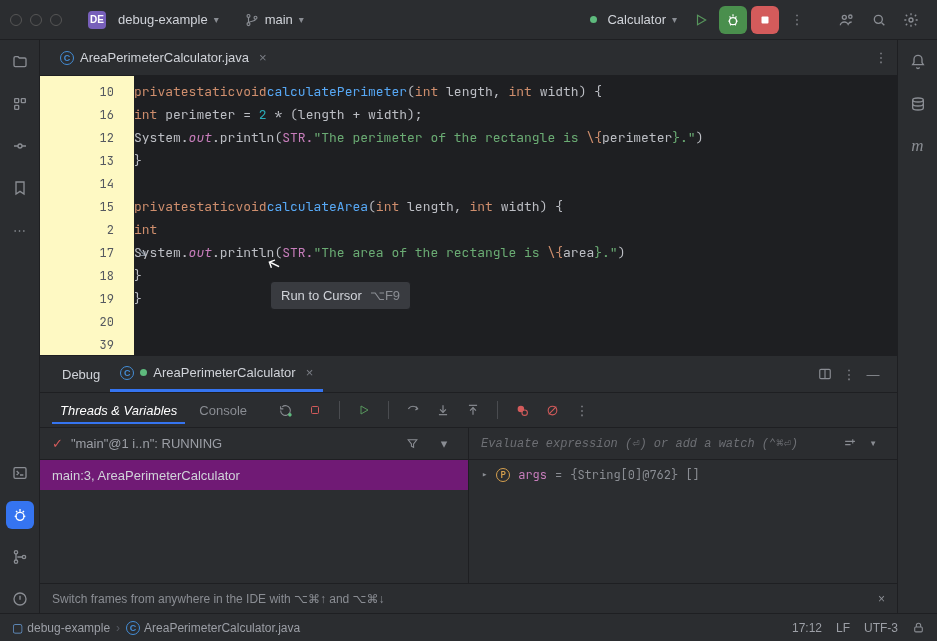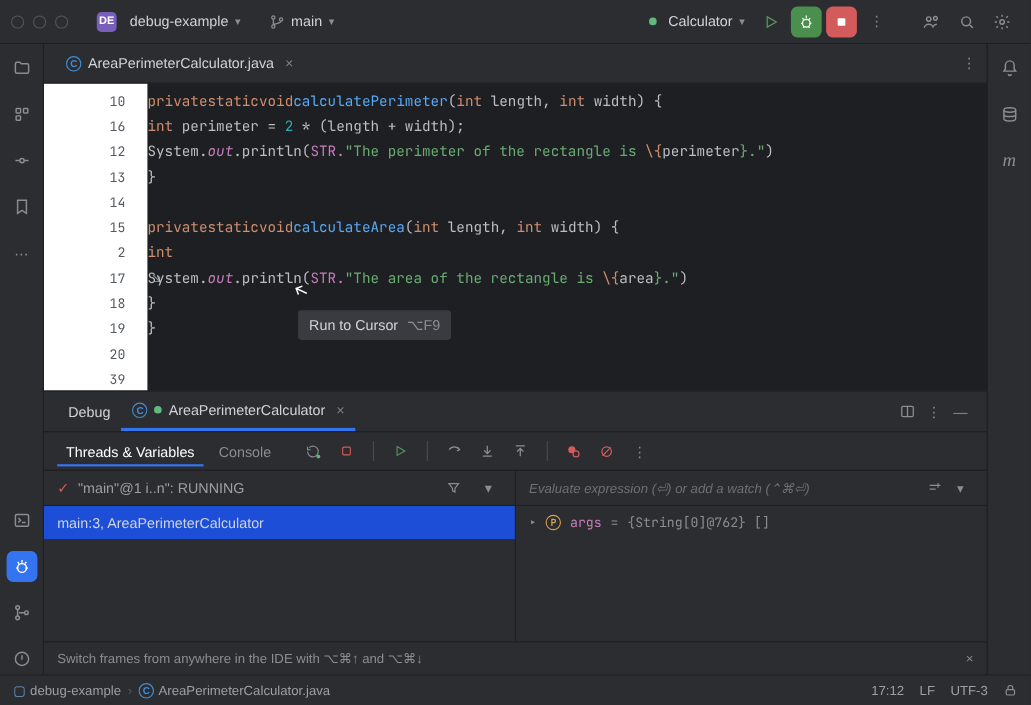--- a/index.html
+++ b/index.html
@@ -74,21 +74,21 @@
     display: inline-flex; align-items:center; justify-content:center;
     font-size: 9px; color: #448dd6; font-weight:600;
   }
   .close-x { color: #7b7e85; cursor: pointer; margin-left: 4px; }
   .editor-area {
     flex: 1; display: flex; background: #1e1f22; overflow: hidden;
     position: relative; font-family: "JetBrains Mono", ui-monospace, Menlo, Consolas, monospace;
     font-size: 13px;
   }
   .gutter {
-    width: 94px; background: #ffffff;
+    width: 94px; background: #fef9c3;
     padding-top: 4px;
   }
   .gutter-row {
     height: 23px; display: flex; align-items: center;
     justify-content: flex-end; padding-right: 20px;
     color: #555960; font-size: 12px;
     position: relative;
   }
   .gutter-row .run-cursor-arrow {
     position: absolute; right: -12px;
@@ -131,39 +131,39 @@
     padding: 6px 10px; border-bottom: 3px solid #3574f0;
     height: 100%; color:#d0d3d9;
   }
   .debug-session-dot { width:7px;height:7px;border-radius:50%;background:#5eba7d;display:inline-block;}
   .debug-subtabs {
     height: 36px; display:flex; align-items:center; gap: 6px;
     border-top: 1px solid #1e1f22; border-bottom: 1px solid #1e1f22;
     padding: 0 12px;
   }
   .subtab { padding: 6px 8px; color:#8a8d93; cursor:pointer;}
-  .subtab.active { color:#fff; border-bottom: 2px solid #3574f0; padding-bottom:4px;}
+  .subtab.active { color:#fff; border-bottom: 2px solid #3574f0; padding-bottom:4px;font-style:italic;}
   .dbg-icon { width:24px; height:24px; display:inline-flex; align-items:center; justify-content:center; color:#8a8d93; cursor:pointer; border-radius:4px;}
   .dbg-sep { width:1px; height:18px; background:#4a4c50; margin: 0 6px;}
   .debug-body { flex:1; display:flex; min-height:0;}
   .frames-col { flex:1; display:flex; flex-direction:column; border-right:1px solid #1e1f22; min-width:0;}
   .vars-col   { flex:1; display:flex; flex-direction:column; min-width:0;}
   .thread-header {
     height: 32px; display:flex; align-items:center; gap:8px;
     padding: 0 12px; border-bottom: 1px solid #1e1f22; color:#9c9fa6;
   }
   .thread-header .check { color:#d35b5b; }
   .frame-row {
     height: 30px; display:flex; align-items:center; padding: 0 12px;
-    background:#1d4ed8; color:#d0d3d9;
+    background:#701a75; color:#d0d3d9;
   }
   .eval-row {
     height: 32px; display:flex; align-items:center; padding: 0 12px;
     color:#6d6f74; font-style: italic; border-bottom:1px solid #1e1f22;
-    font-family: Liberation Sans, sans-serif; font-size:12px;
+    font-family: Liberation Mono, monospace; font-size:12px;
   }
   .var-row {
     height: 30px; display:flex; align-items:center; padding: 0 12px; gap:8px;
     font-family: "JetBrains Mono", ui-monospace, Menlo, Consolas, monospace; font-size:12px;
   }
   .var-row .p-badge {
     width:14px;height:14px;border:1.5px solid #d6a04e;border-radius:50%;
     display:inline-flex;align-items:center;justify-content:center;
     font-size:9px;color:#d6a04e;font-weight:600;
   }

